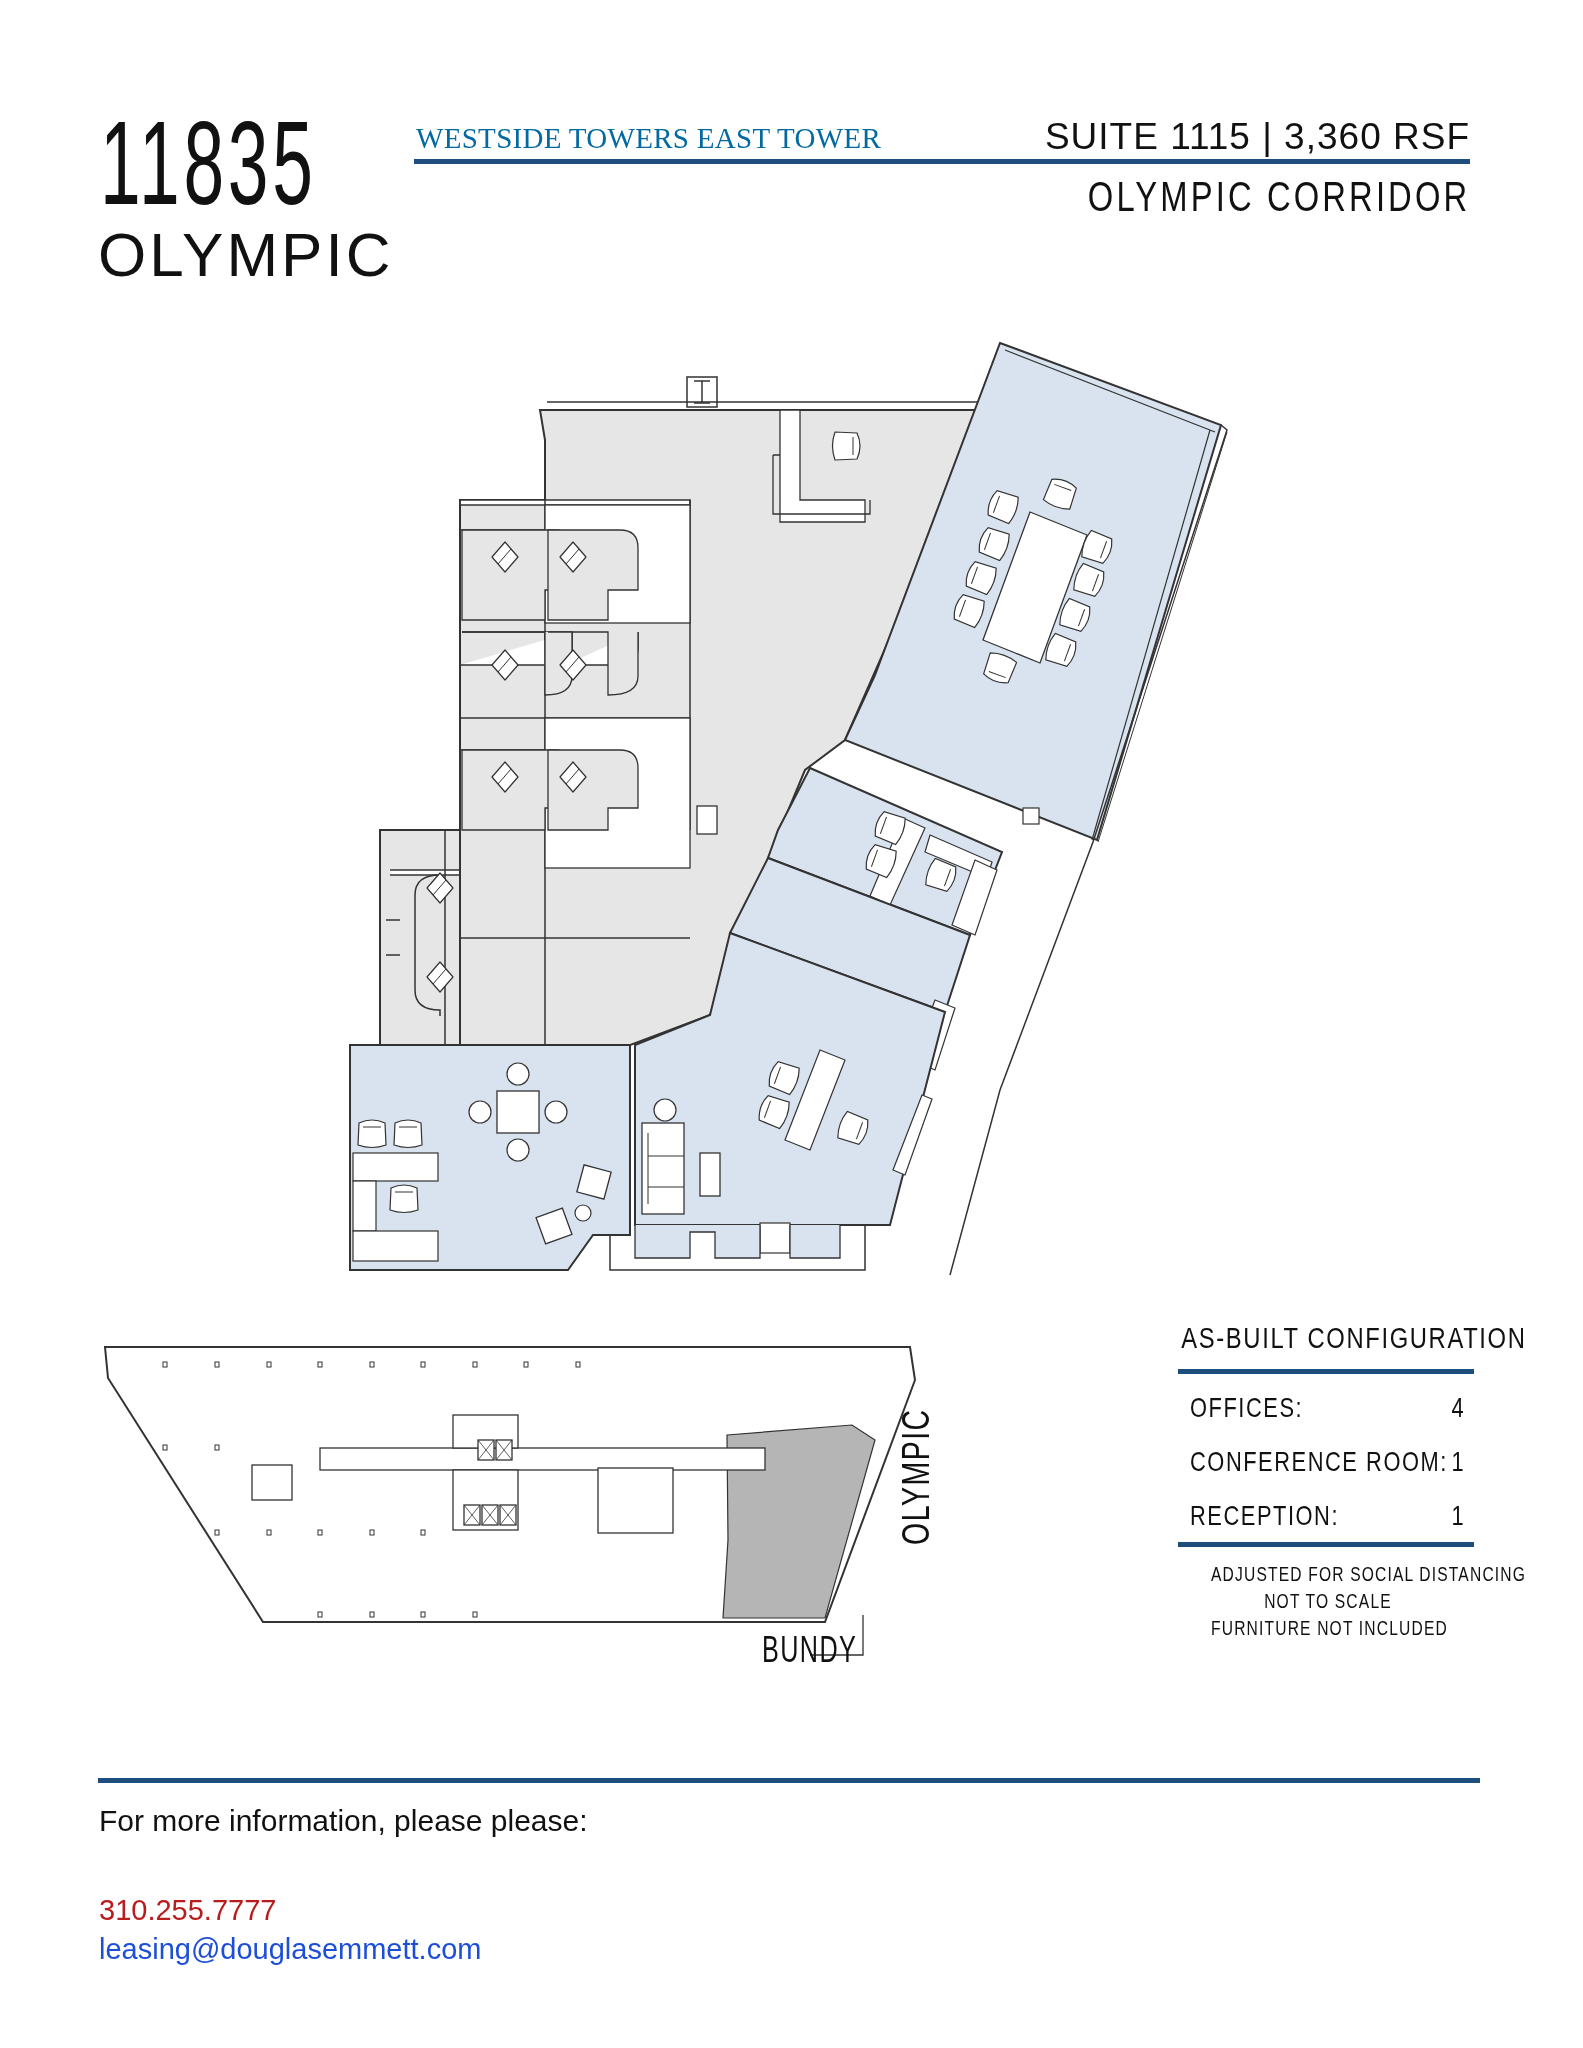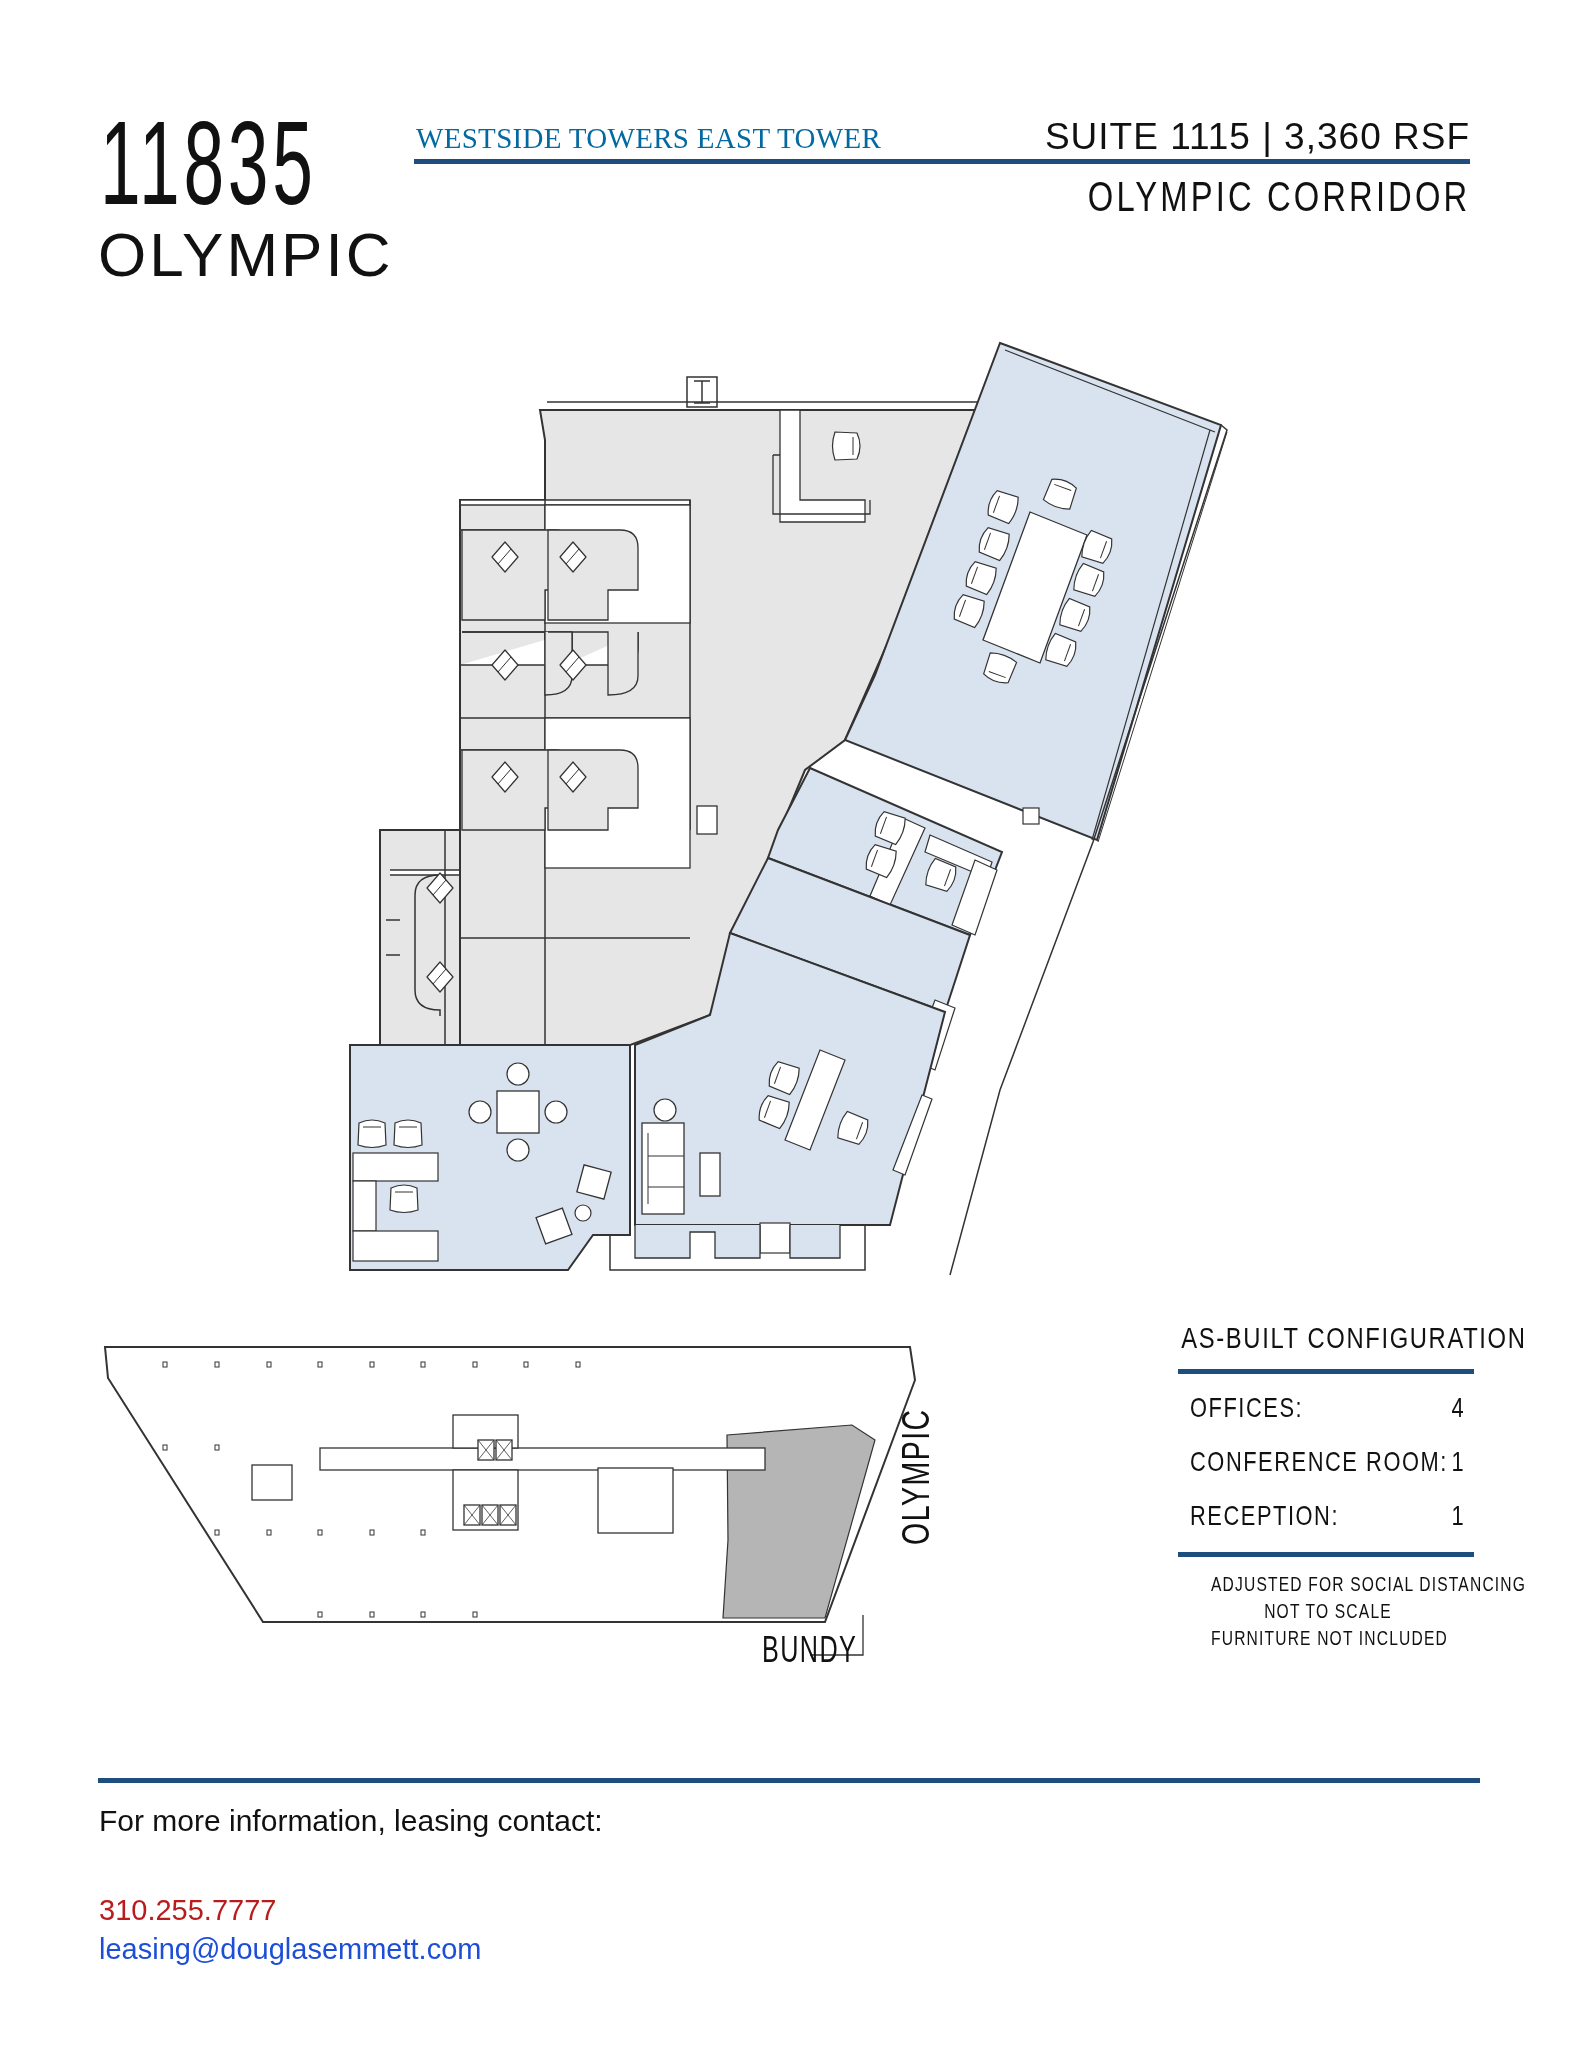--- a/index.html
+++ b/index.html
@@ -19,21 +19,21 @@
   #keyplan { left: 95px; top: 1330px; width: 850px; height: 340px; }
 
   
   #config { left: 1178px; top: 1324px; width: 300px; }
   #config-title { font-size: 29px; letter-spacing: 2px; font-weight: 300; transform: scaleX(0.82); transform-origin: left top; white-space: nowrap; line-height: 1; padding-left: 4px; }
   .cfg-rule { height: 5px; background: #1d4e7e; width: 296px; margin-left: 0; }
   #config-rule-top { margin-top: 16px; }
   .cfg-row { position: relative; height: 54px; }
   .cfg-row .lbl { position: absolute; left: 12px; top: 14px; font-size: 28px; letter-spacing: 2px; font-weight: 300; transform: scaleX(0.78); transform-origin: left top; white-space: nowrap; line-height: 1; }
   .cfg-row .val { position: absolute; right: 14px; top: 14px; font-size: 28px; font-weight: 300; transform: scaleX(0.78); transform-origin: right top; line-height: 1; }
-  #config-rows { padding-top: 6px; padding-bottom: 10px; }
+  #config-rows { padding-top: 6px; }
   #config-notes { margin-top: 14px; text-align: center; font-size: 20px; letter-spacing: 1.5px; line-height: 27px; font-weight: 300; transform: scaleX(0.78); transform-origin: center top; width: 300px; white-space: nowrap; }
 
   
   #footer-rule { left: 98px; top: 1778px; width: 1382px; height: 5px; background: #1d4e7e; }
   #contact-heading { left: 99px; top: 1806px; font-size: 30px; color: #111; line-height: 1; }
   #contact-phone { left: 99px; top: 1896px; font-size: 29px; color: #b91c1c; line-height: 1; }
   #contact-email { left: 99px; top: 1935px; font-size: 29px; color: #1d4ed8; line-height: 1; }
   #logo { left: 1205px; top: 1840px; color: #163f7c; font-weight: 700; font-size: 72px; line-height: 62px; letter-spacing: -1px; }
 </style>
 </head>
@@ -260,17 +260,17 @@
   </div>
   <div class="cfg-rule"></div>
   <div id="config-notes">
     <div>ADJUSTED FOR SOCIAL DISTANCING</div>
     <div>NOT TO SCALE</div>
     <div>FURNITURE NOT INCLUDED</div>
   </div>
 </div>
 
 <div id="footer-rule" class="abs"></div>
-<div id="contact-heading" class="abs">For more information, leasing contact:</div>
+<div id="contact-heading" class="abs">For more information, please please:</div>
 <div id="contact-phone" class="abs">310.255.7777</div>
 <div id="contact-email" class="abs">leasing@douglasemmett.com</div>
 <div id="logo" class="abs">
 </div>
 
 </body></html>

